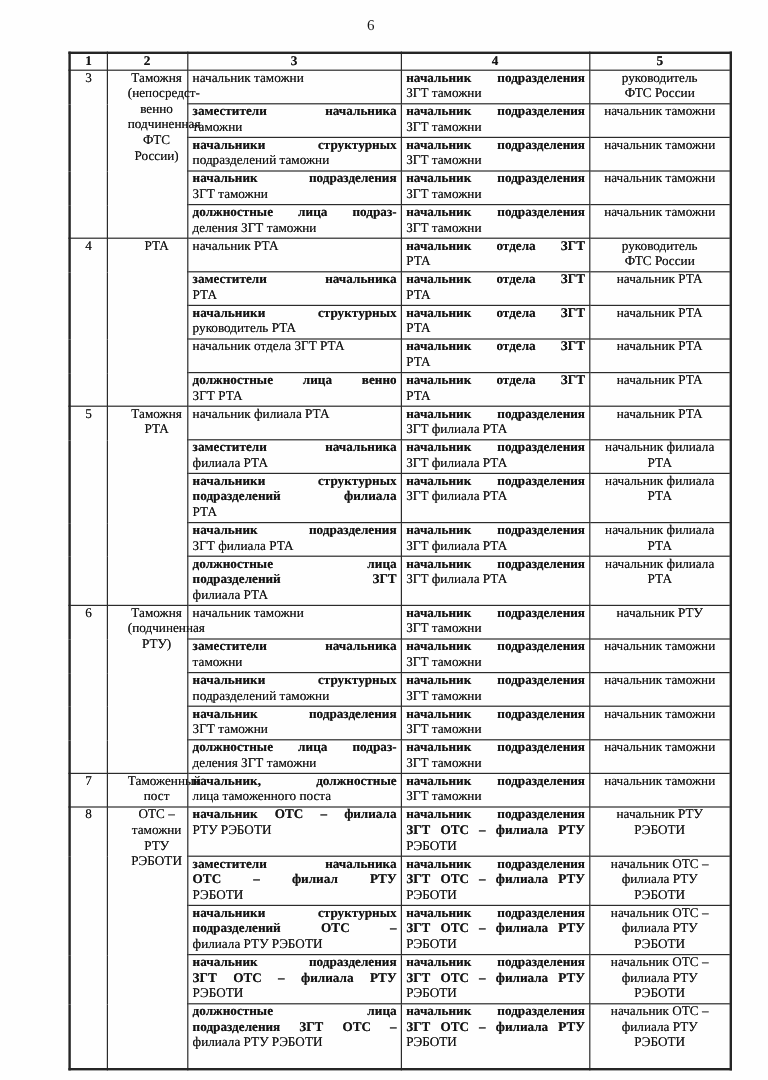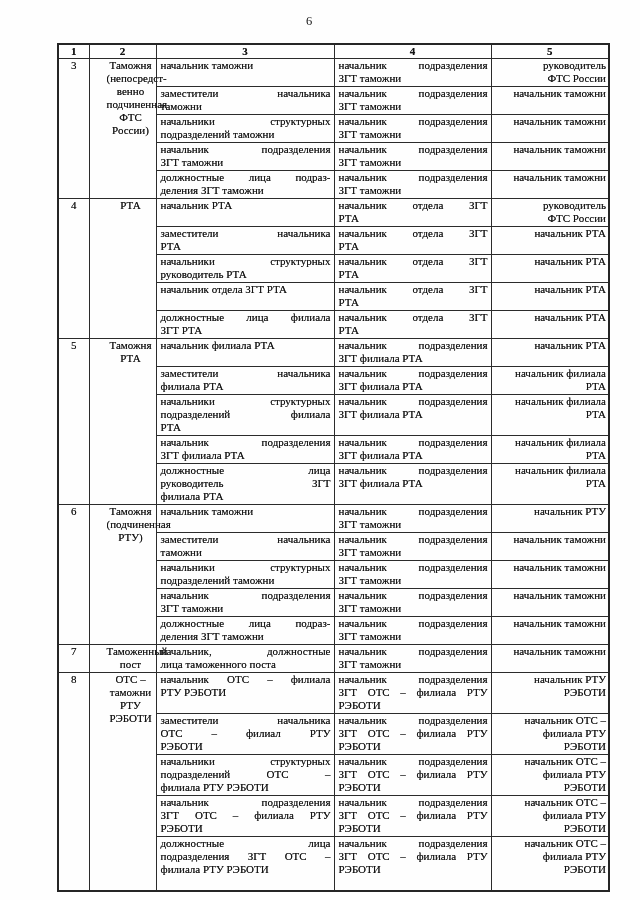--- a/index.html
+++ b/index.html
@@ -59,29 +59,30 @@
   }
   td.c2 {
     text-align: center;
     white-space: pre-line;
     padding: 0 1px 1px 17px;
   }
   td.c3, td.c4 {
     padding: 0 3px 1px 4px;
   }
   td.c5 {
-    text-align: right;
+    text-align: center;
     white-space: pre-line;
     padding: 0 2px 1px 2px;
     margin-left: 48px;
   }
   
   .jline {
     text-align: justify;
     text-align-last: justify;
+    font-weight: bold;
   }
   .lline {
     text-align: left;
   }
   
   .doc-table tbody tr:last-child td.c3,
   .doc-table tbody tr:last-child td.c4,
   .doc-table tbody tr:last-child td.c5 { height: 52px; }
 </style>
 </head>
@@ -209,21 +210,21 @@
             <div class="lline">начальник отдела ЗГТ РТА</div>
           </td>
           <td class="c4">
             <div class="jline">начальник отдела ЗГТ</div>
             <div class="lline">РТА</div>
           </td>
           <td class="c5">начальник РТА</td>
         </tr>
         <tr>
           <td class="c3">
-            <div class="jline">должностные лица филиала</div>
+            <div class="jline">должностные лица венно</div>
             <div class="lline">ЗГТ РТА</div>
           </td>
           <td class="c4">
             <div class="jline">начальник отдела ЗГТ</div>
             <div class="lline">РТА</div>
           </td>
           <td class="c5">начальник РТА</td>
         </tr>
         <tr>
           <td class="c1" rowspan="5">5</td>
@@ -270,21 +271,21 @@
           <td class="c4">
             <div class="jline">начальник подразделения</div>
             <div class="lline">ЗГТ филиала РТА</div>
           </td>
           <td class="c5">начальник филиала
 РТА</td>
         </tr>
         <tr>
           <td class="c3">
             <div class="jline">должностные лица</div>
-            <div class="jline">руководитель ЗГТ</div>
+            <div class="jline">подразделений ЗГТ</div>
             <div class="lline">филиала РТА</div>
           </td>
           <td class="c4">
             <div class="jline">начальник подразделения</div>
             <div class="lline">ЗГТ филиала РТА</div>
           </td>
           <td class="c5">начальник филиала
 РТА</td>
         </tr>
         <tr>

